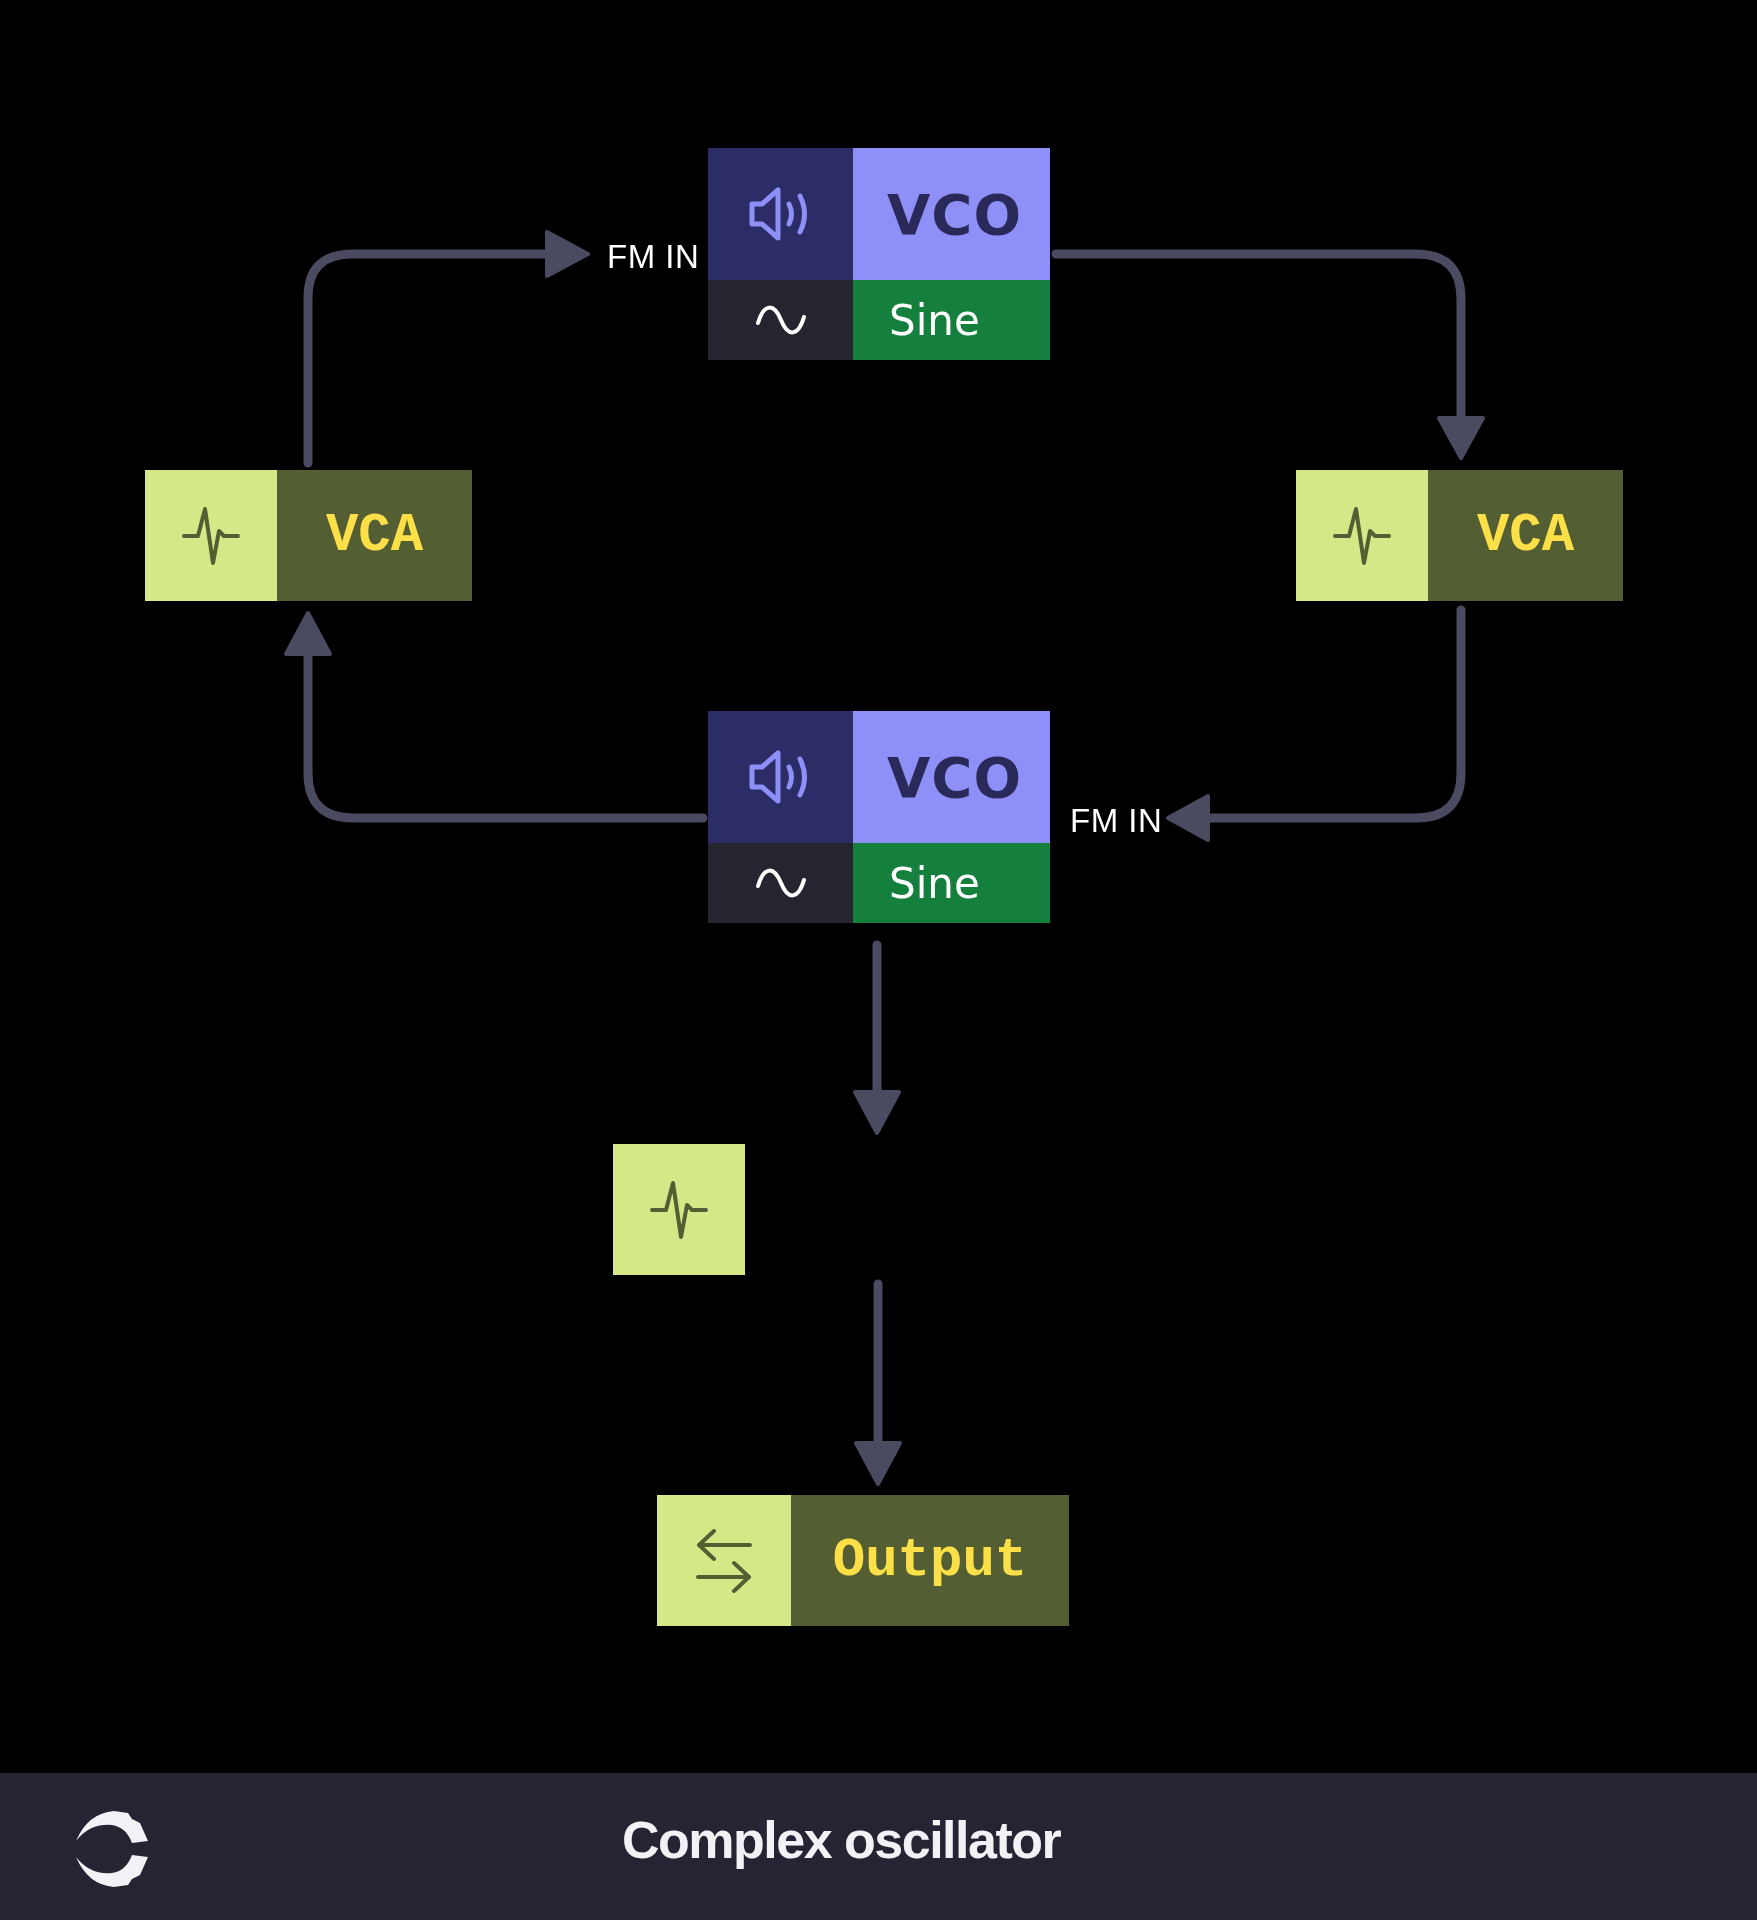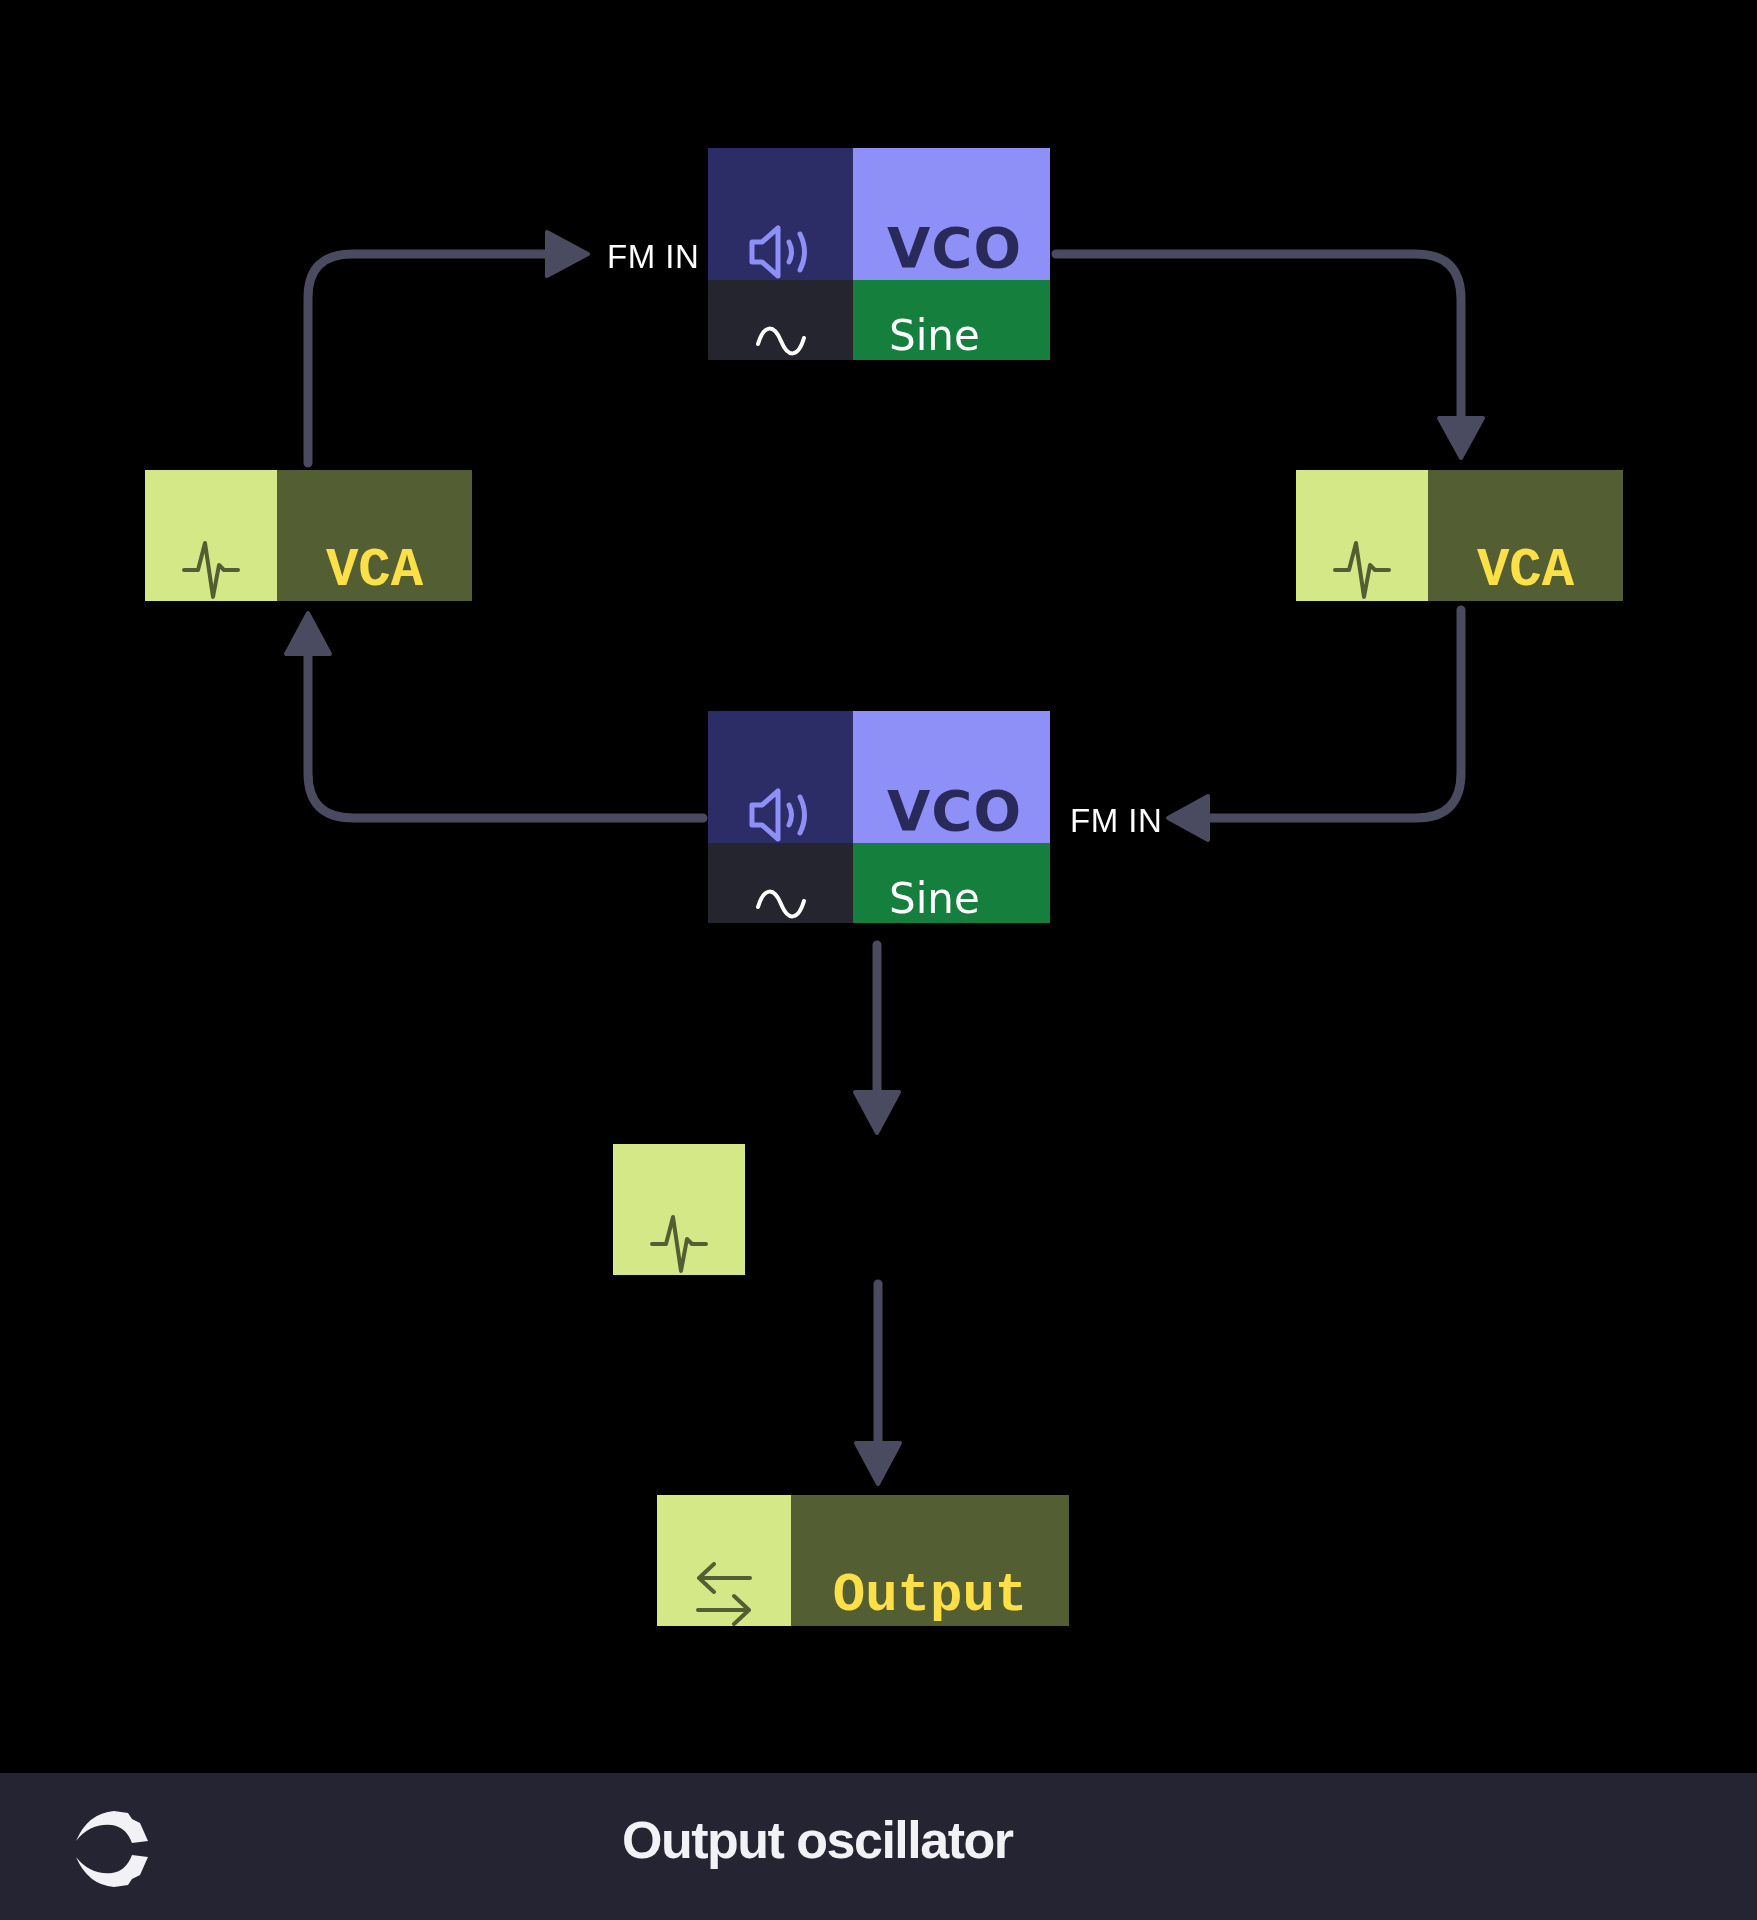--- a/index.html
+++ b/index.html
@@ -3,21 +3,21 @@
 <meta charset="utf-8">
 <style>
   html, body { margin: 0; padding: 0; }
   body {
     width: 1757px; height: 1920px; background: #000000;
     position: relative; overflow: hidden;
     font-family: "DejaVu Sans", sans-serif;
   }
   #wires { position: absolute; left: 0; top: 0; width: 1757px; height: 1920px; }
   .node { position: absolute; display: grid; }
-  .cell { display: flex; align-items: flex-end; justify-content: center; box-sizing: border-box; }
+  .cell { display: flex; align-items: center; justify-content: center; box-sizing: border-box; }
   .vco { left: 708px; width: 342px; height: 212px; grid-template-columns: 145px 197px; grid-template-rows: 132px 80px; }
   .vco .c-icon { background: #2c2c66; }
   .vco .c-title { background: #8f8ff8; justify-content: flex-start; padding-left: 34px; }
   .vco .c-title span { color: #2a2a5a; font-weight: bold; font-size: 56px; letter-spacing: 1px; font-family: "DejaVu Sans", sans-serif; }
   .vco .c-wave { background: #25252f; }
   .vco .c-label { background: #15803d; justify-content: flex-start; padding-left: 36px; }
   .vco .c-label span { color: #ffffff; font-size: 42px; font-family: "DejaVu Sans", sans-serif; }
   #vco-top { top: 148px; }
   #vco-bottom { top: 711px; }
 
@@ -150,14 +150,14 @@
   <div class="cell c-title">
     <span>Output</span>
   </div>
 </div>
 
 <footer>
   <svg id="logo" viewBox="0 0 84 84">
     <path d="M78 34 L70 16 L62 12 L58 6 L44 4 Q18 6 6 34 Q20 16 42 18 Q56 20 62 36 Z" fill="#f2f2f6"></path>
     <path d="M78 50 L70 68 L62 72 L58 78 L44 80 Q18 78 6 50 Q20 68 42 66 Q56 64 62 48 Z" fill="#f2f2f6"></path>
   </svg>
-  <div id="title">Output oscillator</div>
+  <div id="title">Complex oscillator</div>
 </footer>
 
 </body></html>

